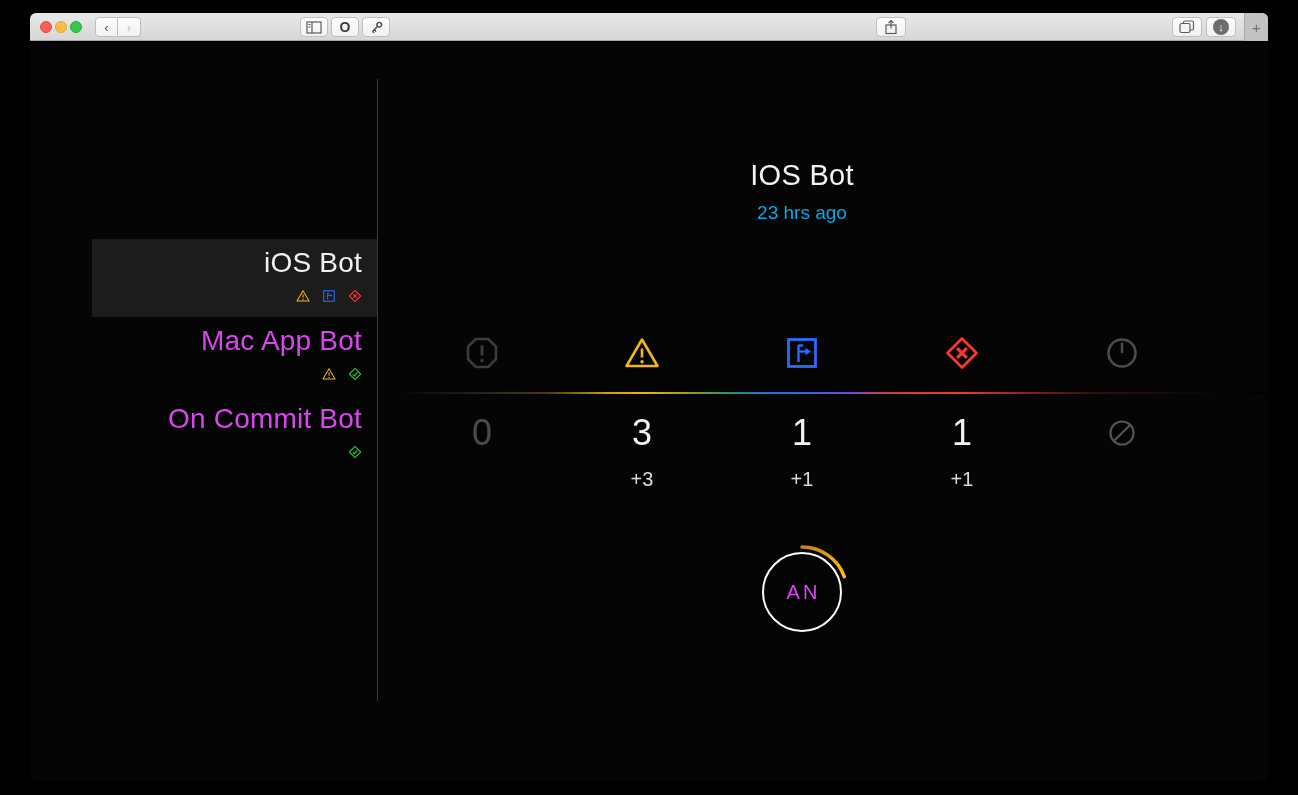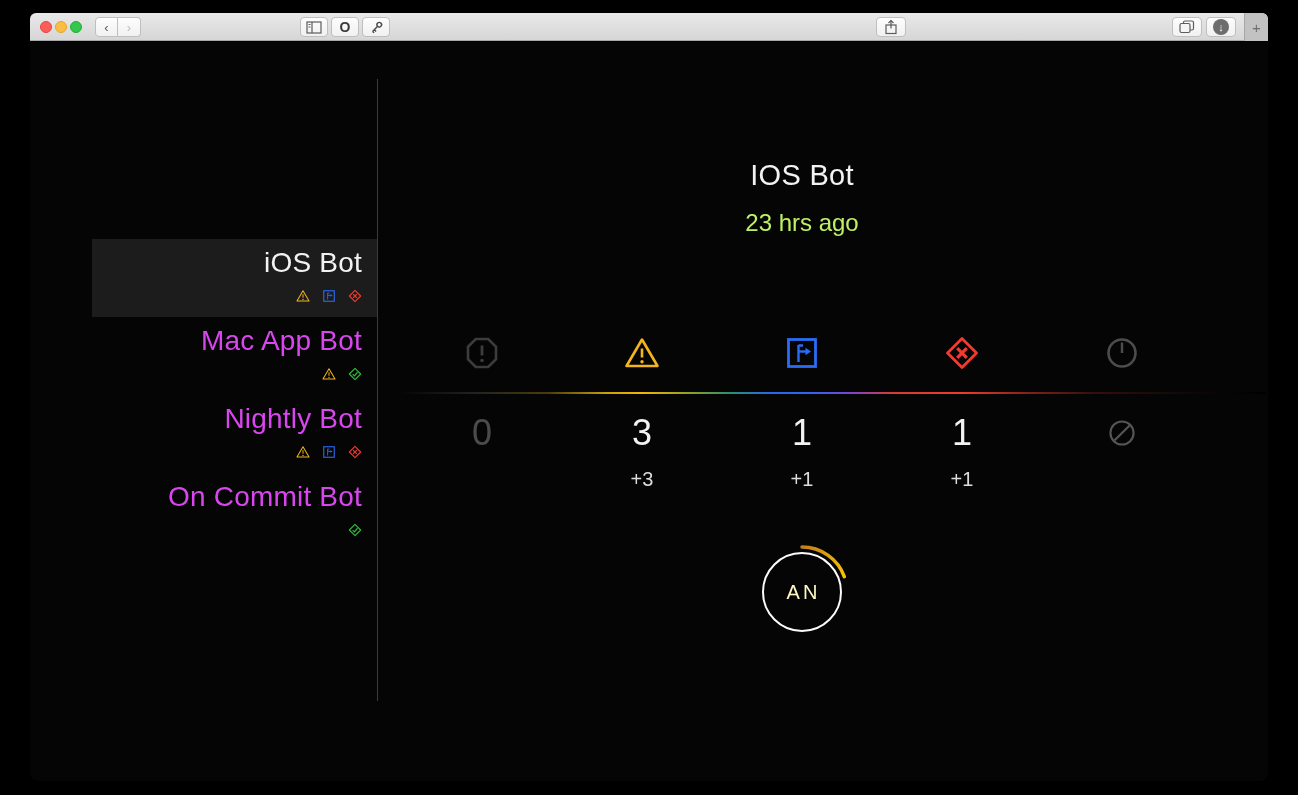--- a/index.html
+++ b/index.html
@@ -53,38 +53,38 @@
               flex-direction:column; align-items:flex-end; cursor:default; }
   .bot-item.sel { background:#1c1c1c; }
   .bot-label { font-size:28px; line-height:36px; color:#d946ef; letter-spacing:.2px; }
   .bot-item.sel .bot-label { color:#f2f2f2; }
   .bot-icons { margin-top:8px; display:flex; gap:12px; align-items:center; }
 
   
   .main { position:absolute; left:348px; right:0; top:0; bottom:0; }
   .row { position:absolute; left:0; right:42px; display:flex; justify-content:center; text-align:center; }
   .main-title { top:117px; font-size:29px; color:#f2f2f2; letter-spacing:.3px; }
-  .main-sub   { top:167px; font-size:24px; color:#bef264; }
+  .main-sub   { top:160px; font-size:19px; color:#0ea5e9; }
 
   .stat-cols { flex-wrap:nowrap; }
   .stat-col { width:160px; display:flex; justify-content:center; }
   .icons-row   { top:293px; }
   .numbers-row { top:371px; font-size:36px; line-height:40px; color:#f2f2f2; }
   .deltas-row  { top:426px; font-size:20px; line-height:22px; color:#dcdcdc; }
   .num.muted { color:#4b4b4b; }
 
   .spectrum-line { position:absolute; top:350px; left:22px; right:2px; height:2px;
     background:linear-gradient(90deg,#050505 0%,#232323 9%,#4a3c08 17%,#caa30a 24%,
       #f1b606 28%,#9aa21c 33%,#28926c 38%,#2b66ef 43%,#2e66f2 47%,#7c44d4 52%,
       #d93b31 57%,#ef3b2a 65%,#8c231c 72%,#35100c 80%,#120808 90%,#000 100%); }
 
   .progress-wrap { top:490px; }
   .progress { position:relative; width:120px; height:120px; }
   .progress-label { position:absolute; inset:0; display:flex; align-items:center; justify-content:center;
-                    font-size:20px; letter-spacing:3px; color:#fef9c3; padding-left:3px;text-align:center; }
+                    font-size:20px; letter-spacing:3px; color:#d946ef; padding-left:3px;text-align:center; }
 
   
   .ic-warning  { color:#f2b51d; }
   .ic-analysis { color:#2a6cf5; }
   .ic-error    { color:#f4392e; }
   .ic-success  { color:#2ebf3a; }
   .ic-octagon  { color:#3c3c3c; }
   .ic-clock    { color:#4c4c4c; }
   .ic-nodata   { color:#555555; }
 </style>
@@ -215,34 +215,20 @@
           <div class="bot-icons">
             <svg class="ic-warning" width="14" height="14">
                 <use href="#sym-warning" width="14" height="14"></use>
               </svg>
             <svg class="ic-success" width="14" height="14">
                 <use href="#sym-success" width="14" height="14"></use>
               </svg>
           </div>
         </div>
 
-        <div class="bot-item">
-          <div class="bot-label">Nightly Bot</div>
-          <div class="bot-icons">
-            <svg class="ic-warning" width="14" height="14">
-                <use href="#sym-warning" width="14" height="14"></use>
-              </svg>
-            <svg class="ic-analysis" width="14" height="14">
-                <use href="#sym-analysis" width="14" height="14"></use>
-              </svg>
-            <svg class="ic-error" width="14" height="14">
-                <use href="#sym-error" width="14" height="14"></use>
-              </svg>
-          </div>
-        </div>
 
         <div class="bot-item">
           <div class="bot-label">On Commit Bot</div>
           <div class="bot-icons">
             <svg class="ic-success" width="14" height="14">
                 <use href="#sym-success" width="14" height="14"></use>
               </svg>
           </div>
         </div>
 

